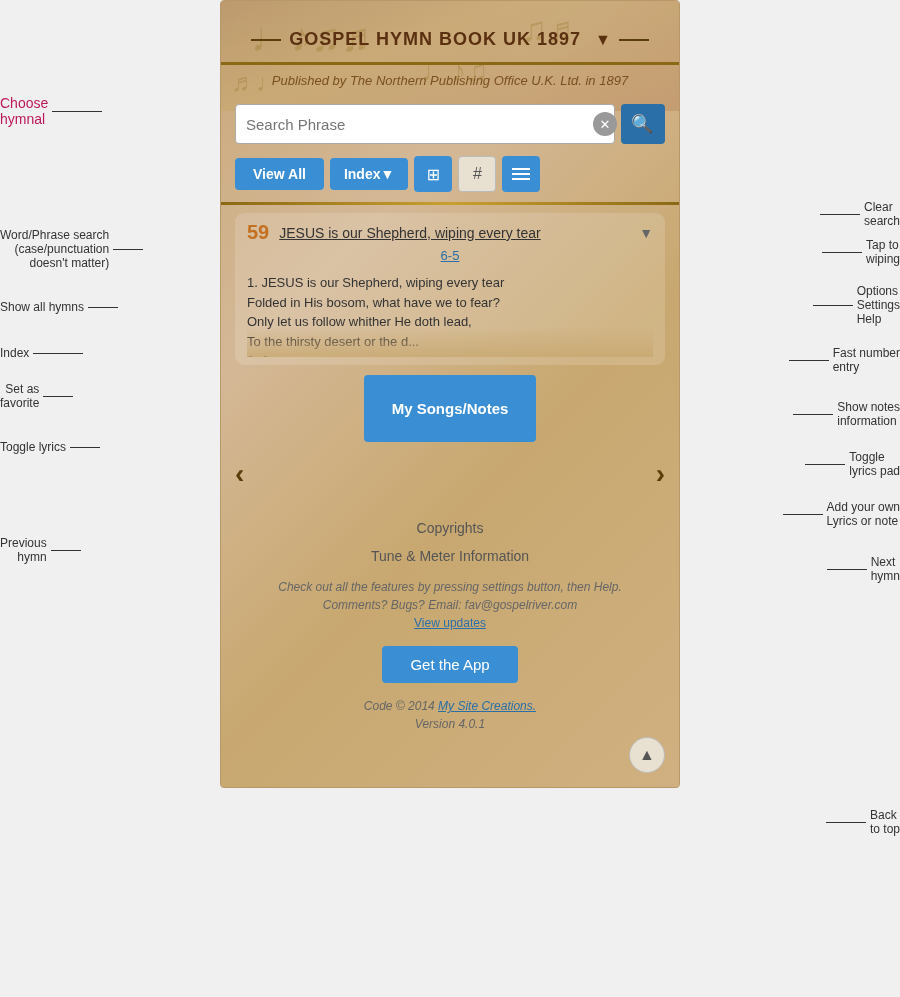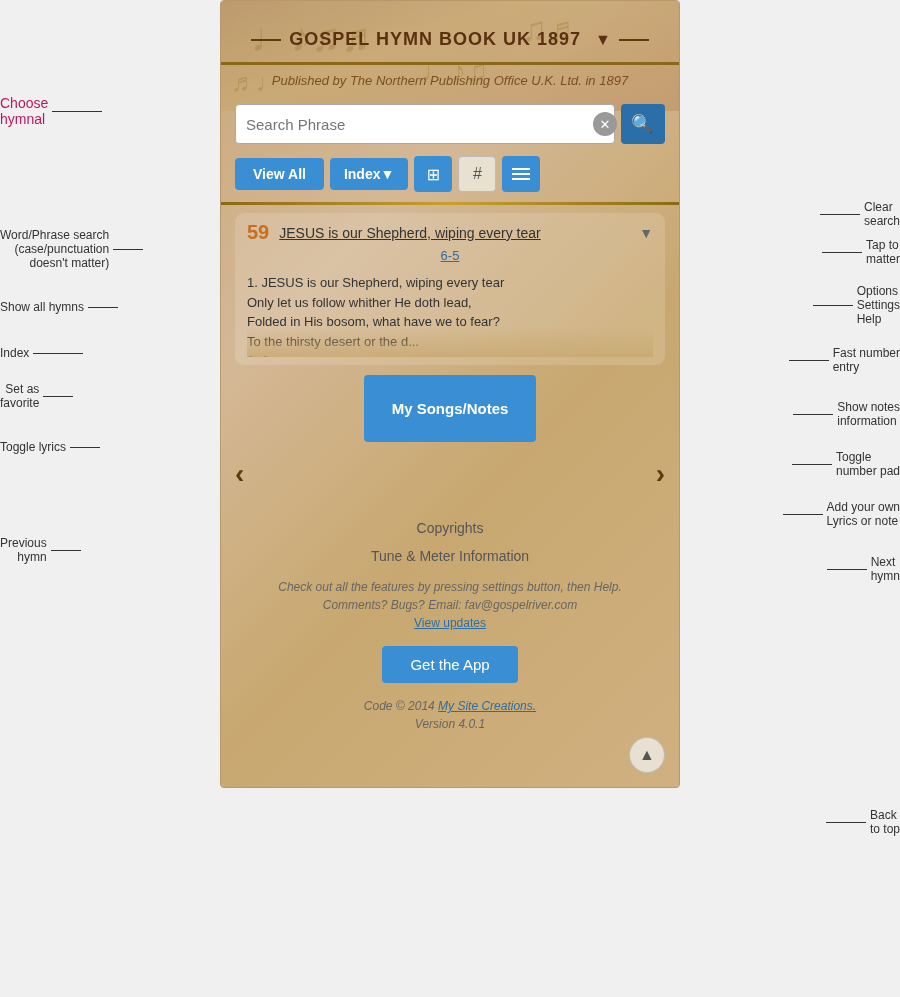--- a/index.html
+++ b/index.html
@@ -472,21 +472,21 @@
 
       <div style="position:absolute; top:200px; right:0; display:flex; align-items:center; gap:4px; justify-content:flex-end;">
         <div style="width:40px; height:1px; background:#333;"></div>
         <span style="font-size:12px; color:#333; white-space:pre-line; text-align:left;">Clear
 search</span>
       </div>
 
       <div style="position:absolute; top:238px; right:0; display:flex; align-items:center; gap:4px; justify-content:flex-end;">
         <div style="width:40px; height:1px; background:#333;"></div>
         <span style="font-size:12px; color:#333; white-space:pre-line; text-align:left;">Tap to
-matter</span>
+wiping</span>
       </div>
 
       <div style="position:absolute; top:284px; right:0; display:flex; align-items:center; gap:4px; justify-content:flex-end;">
         <div style="width:40px; height:1px; background:#333;"></div>
         <span style="font-size:12px; color:#333; white-space:pre-line; text-align:left;">Options
 Settings
 Help</span>
       </div>
 
       <div style="position:absolute; top:346px; right:0; display:flex; align-items:center; gap:4px; justify-content:flex-end;">
@@ -497,21 +497,21 @@
 
       <div style="position:absolute; top:400px; right:0; display:flex; align-items:center; gap:4px; justify-content:flex-end;">
         <div style="width:40px; height:1px; background:#333;"></div>
         <span style="font-size:12px; color:#333; white-space:pre-line; text-align:left;">Show notes
 information</span>
       </div>
 
       <div style="position:absolute; top:450px; right:0; display:flex; align-items:center; gap:4px; justify-content:flex-end;">
         <div style="width:40px; height:1px; background:#333;"></div>
         <span style="font-size:12px; color:#333; white-space:pre-line; text-align:left;">Toggle
-number pad</span>
+lyrics pad</span>
       </div>
 
       <div style="position:absolute; top:500px; right:0; display:flex; align-items:center; gap:4px; justify-content:flex-end;">
         <div style="width:40px; height:1px; background:#333;"></div>
         <span style="font-size:12px; color:#333; white-space:pre-line; text-align:left;">Add your own
 Lyrics or note</span>
       </div>
 
       <div style="position:absolute; top:555px; right:0; display:flex; align-items:center; gap:4px; justify-content:flex-end;">
         <div style="width:40px; height:1px; background:#333;"></div>
@@ -584,22 +584,22 @@
         <div class="hymn-entry">
           <div class="hymn-header">
             <span class="hymn-number">59</span>
             <span class="hymn-title-text">JESUS is our Shepherd, wiping every tear</span>
             <span class="hymn-dropdown-arrow">▼</span>
           </div>
           <div class="hymn-ref">6-5</div>
           <div class="hymn-fade">
             <div class="hymn-lyrics">
               <div>1. JESUS is our Shepherd, wiping every tear</div>
+              <div>Folded in His bosom, what have we to fear?</div>
               <div>Only let us follow whither He doth lead,</div>
-              <div>Folded in His bosom, what have we to fear?</div>
               <div>To the thirsty desert or the d...</div>
               <div>2. Jesu...</div>
             </div>
           </div>
         </div>
 
         <button class="my-songs-btn">My Songs/Notes</button>
 
         <div class="nav-row">
           <span class="nav-prev">‹</span>

